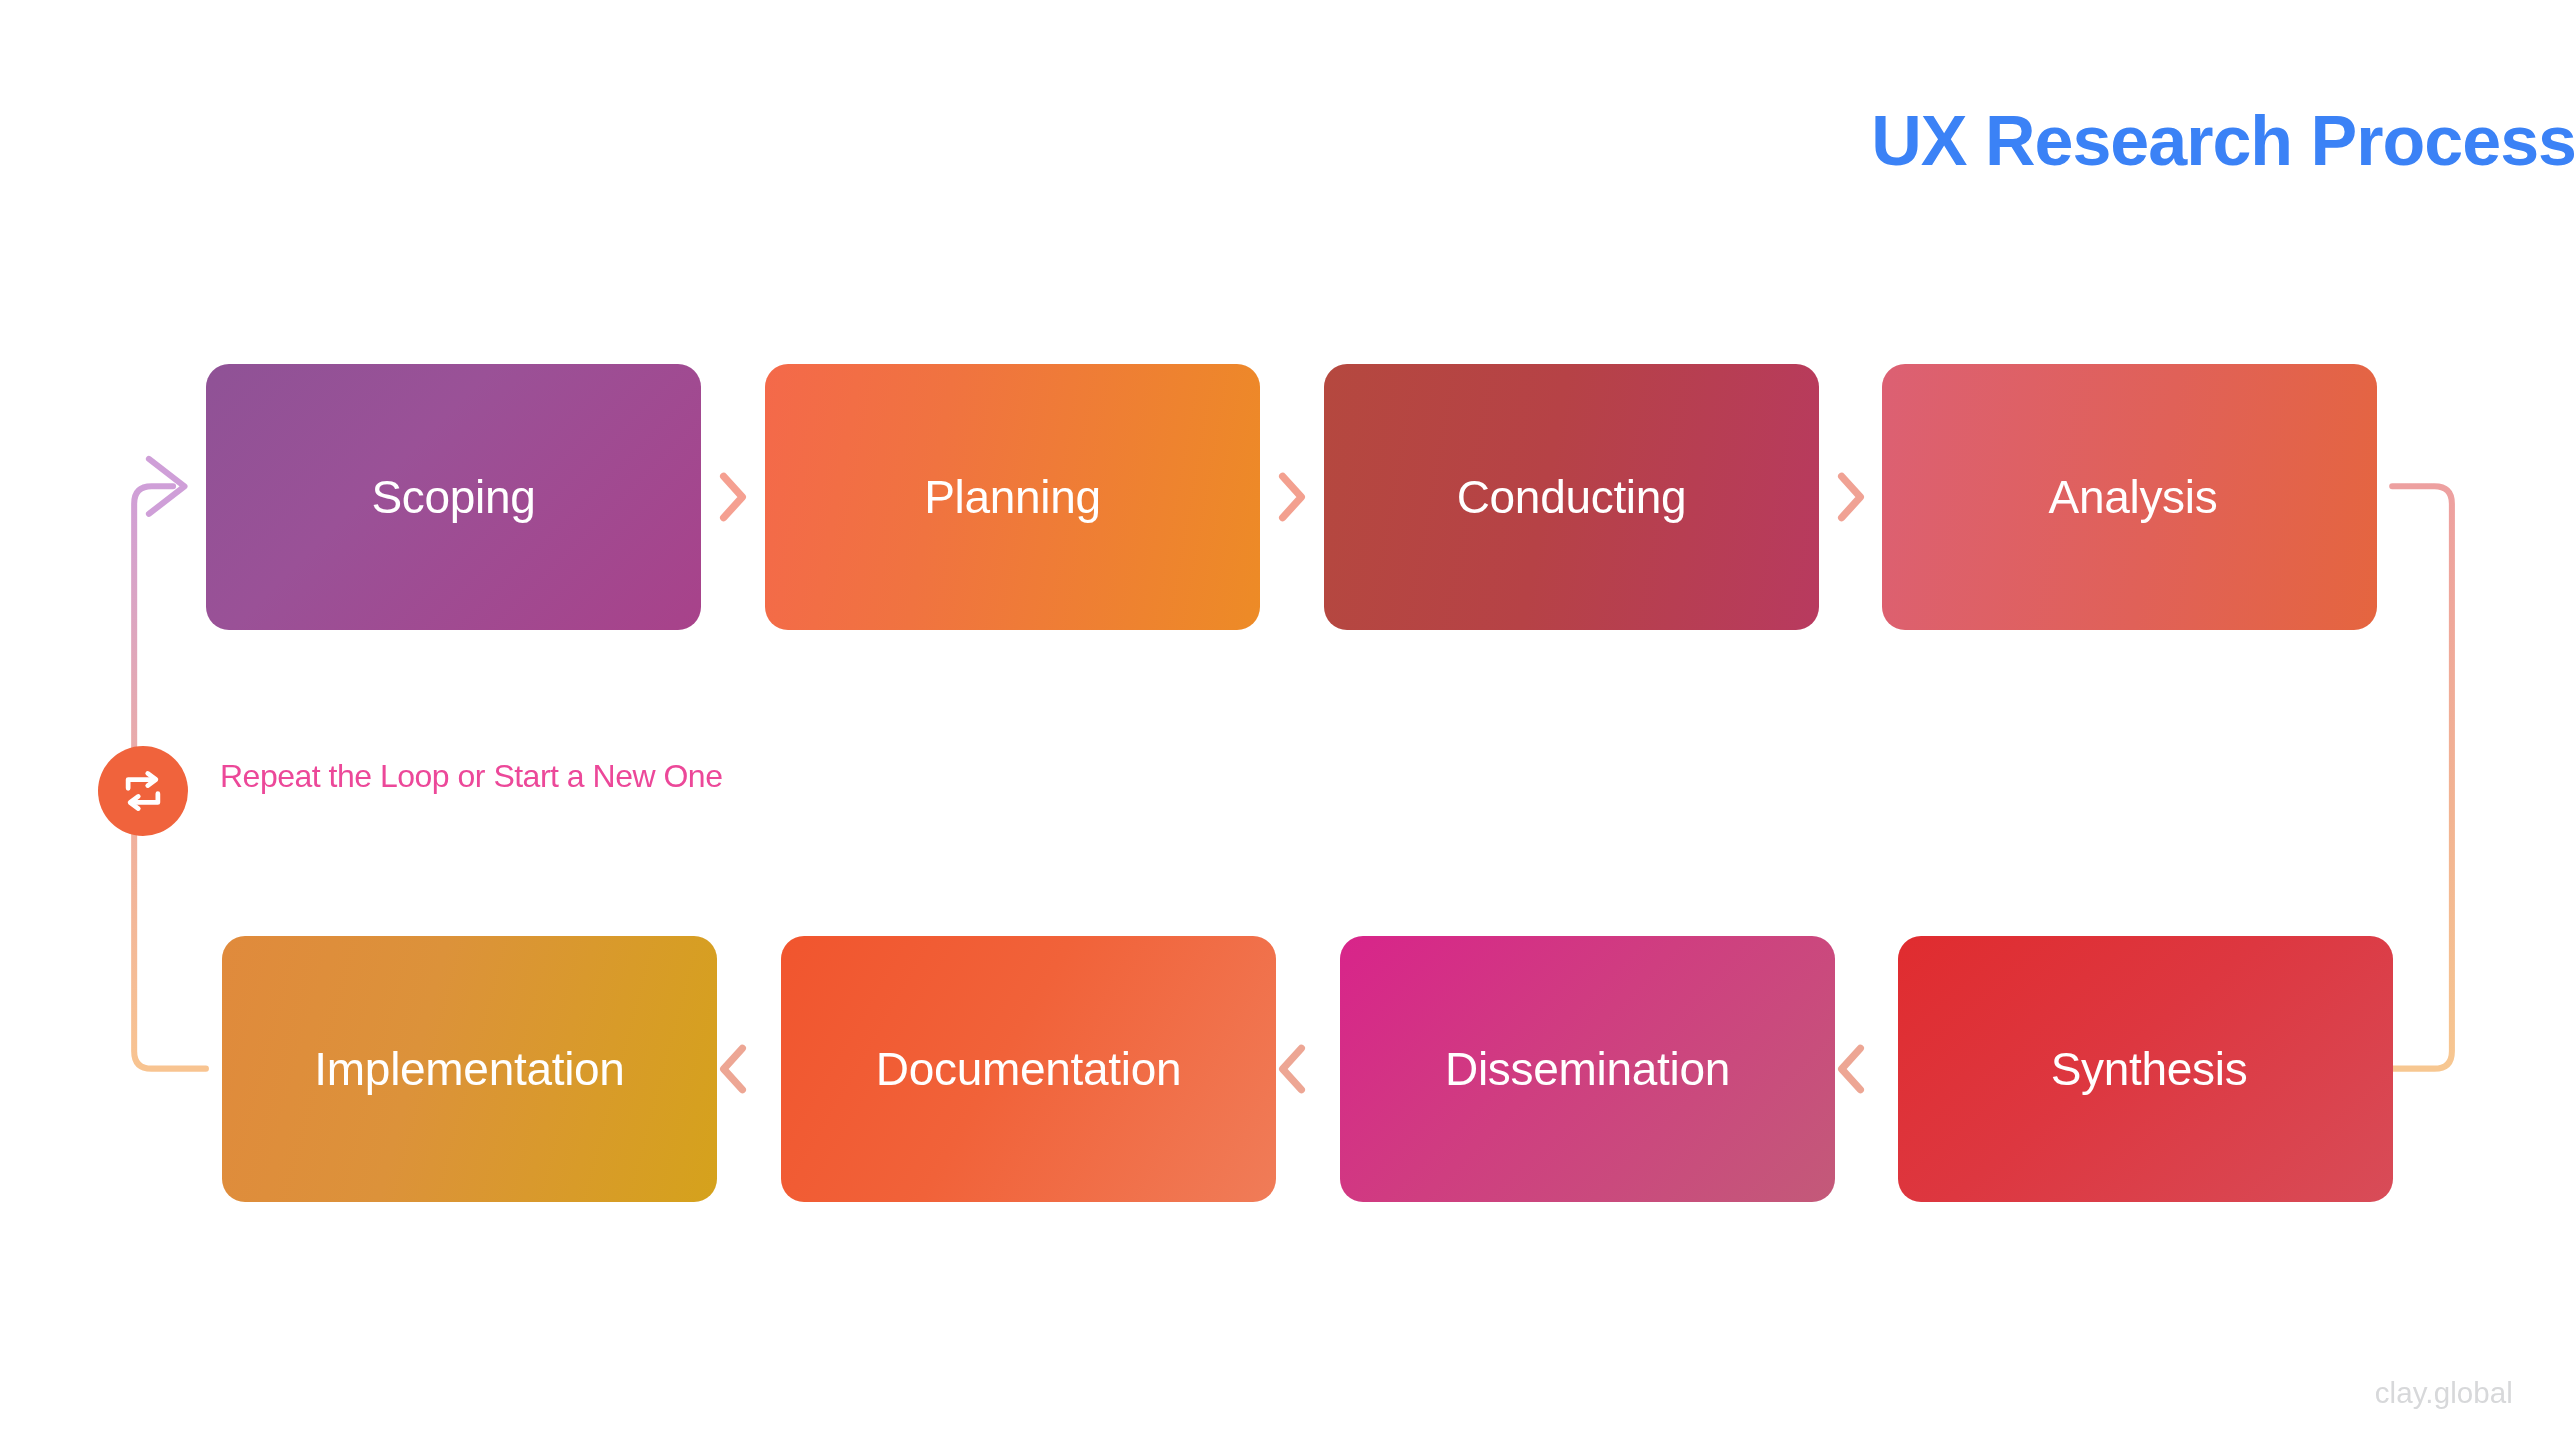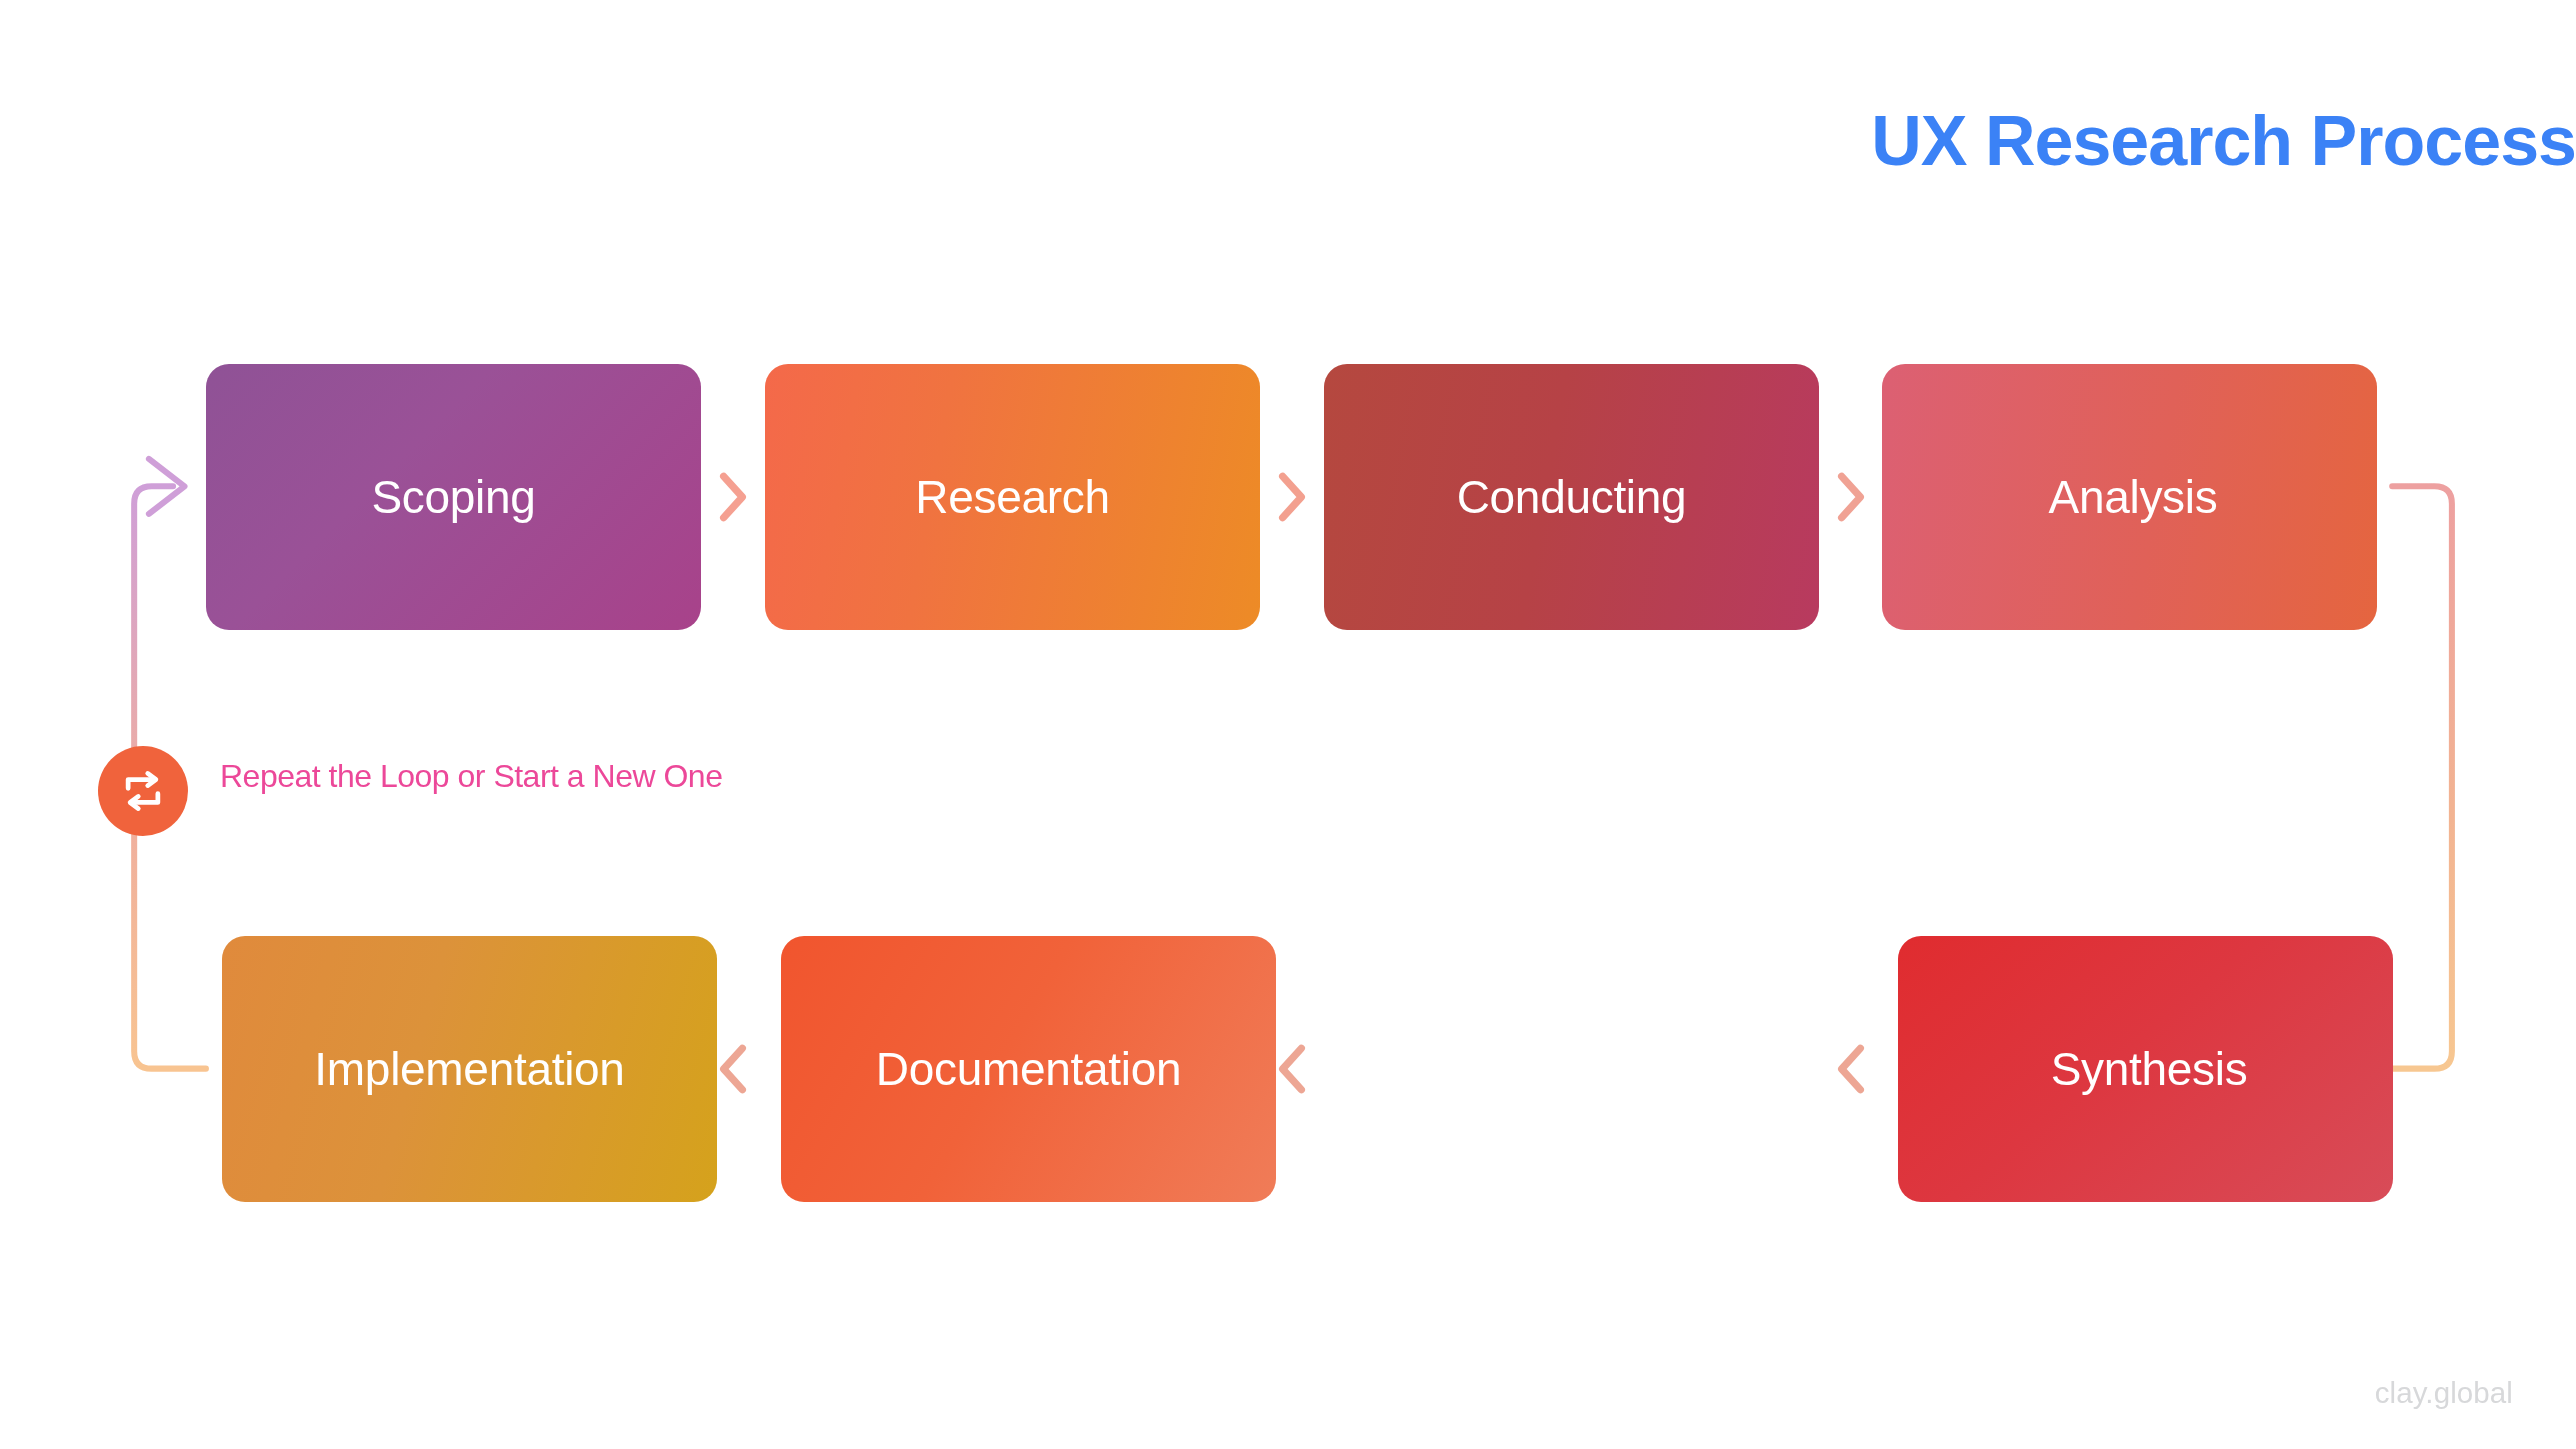--- a/index.html
+++ b/index.html
@@ -161,21 +161,21 @@
     <span class="box-label">Scoping</span>
   </div>
 
   <div class="chevron chev-r1 chev-g1">
     <svg width="32" height="52" viewBox="0 0 48 78" xmlns="http://www.w3.org/2000/svg">
       <path d="M 10 8 L 38 39 L 10 70" fill="none" stroke="#f5a091" stroke-width="11" stroke-linecap="round" stroke-linejoin="round"></path>
     </svg>
   </div>
 
   <div class="process-box row1 col2 bx-planning">
-    <span class="box-label">Research</span>
+    <span class="box-label">Planning</span>
   </div>
 
   <div class="chevron chev-r1 chev-g2">
     <svg width="32" height="52" viewBox="0 0 48 78" xmlns="http://www.w3.org/2000/svg">
       <path d="M 10 8 L 38 39 L 10 70" fill="none" stroke="#f3a08f" stroke-width="11" stroke-linecap="round" stroke-linejoin="round"></path>
     </svg>
   </div>
 
   <div class="process-box row1 col3 bx-conducting">
     <span class="box-label">Conducting</span>
@@ -215,20 +215,23 @@
   <div class="process-box row2 col2 bx-documentation">
     <span class="box-label">Documentation</span>
   </div>
 
   <div class="chevron chev-r2 chev-g2">
     <svg width="32" height="52" viewBox="0 0 48 78" xmlns="http://www.w3.org/2000/svg">
       <path d="M 38 8 L 10 39 L 38 70" fill="none" stroke="#eda694" stroke-width="11" stroke-linecap="round" stroke-linejoin="round"></path>
     </svg>
   </div>
 
+  <div class="process-box row2 col3 bx-dissemination">
+    <span class="box-label">Dissemination</span>
+  </div>
 
   <div class="chevron chev-r2 chev-g3">
     <svg width="32" height="52" viewBox="0 0 48 78" xmlns="http://www.w3.org/2000/svg">
       <path d="M 38 8 L 10 39 L 38 70" fill="none" stroke="#eda694" stroke-width="11" stroke-linecap="round" stroke-linejoin="round"></path>
     </svg>
   </div>
 
   <div class="process-box row2 col4 bx-synthesis">
     <span class="box-label">Synthesis</span>
   </div>

